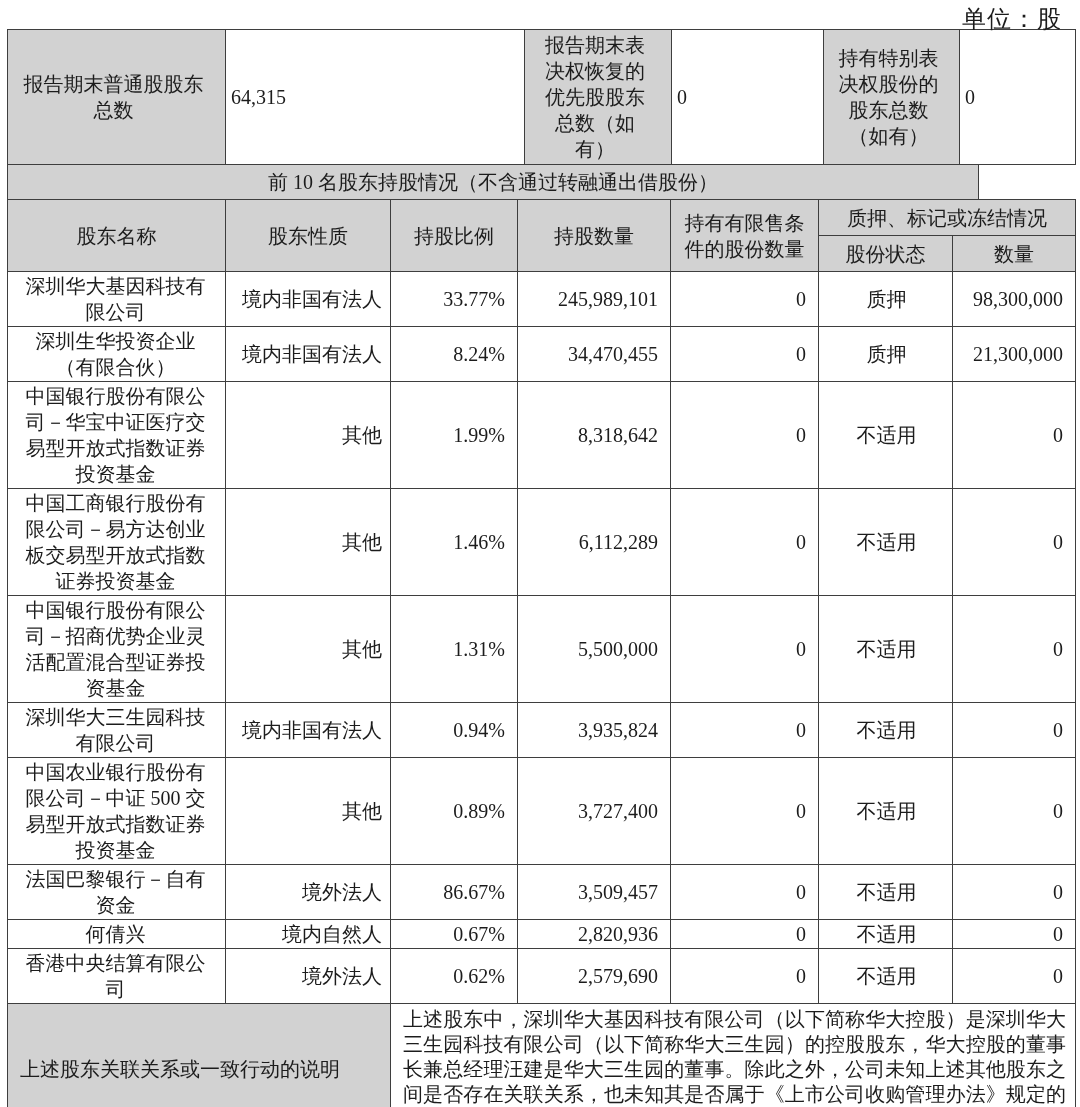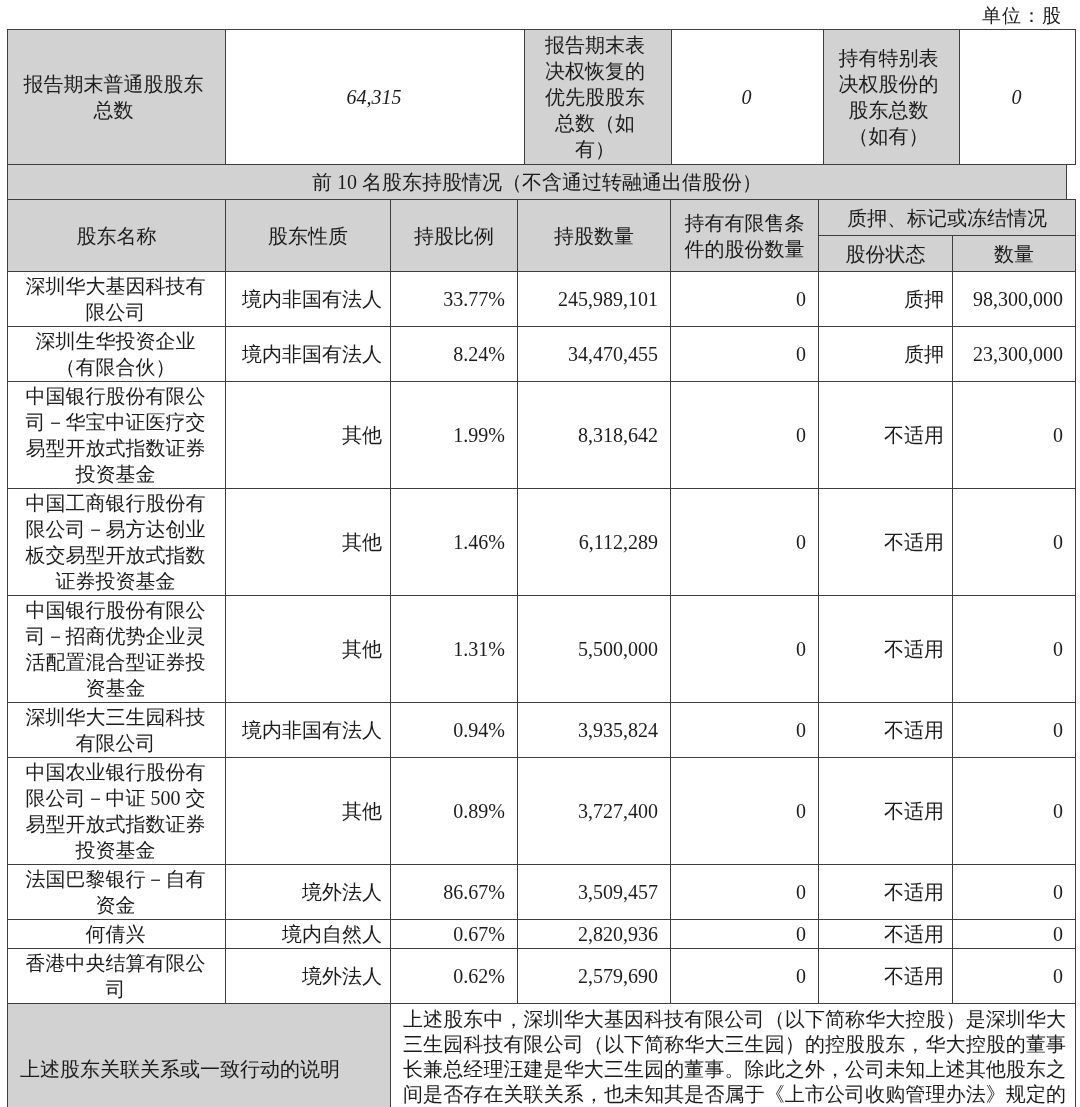--- a/index.html
+++ b/index.html
@@ -16,68 +16,67 @@
     background:var(--paper);
     overflow:hidden;
     color:var(--text);
     font-family:"Liberation Serif","DejaVu Serif",serif;
     font-size:20px;
   }
   .unit-line{
     height:29px;
     padding:3px 18px 0 0;
     text-align:right;
-    font-size:19px;
+    font-size:24px;
     letter-spacing:1px;
   }
   table{
     border-collapse:collapse;
     table-layout:fixed;
     margin-left:7px;
-    width:1060px;
+    width:972px;
   }
   table + table{margin-top:-1px;}
   td,th{
     border:1px solid var(--border);
     font-weight:normal;
     vertical-align:middle;
     line-height:26px;
     overflow:hidden;
   }
   
   .summary td{height:109px;}
   .cell-gray{background:var(--fill-gray);}
   .lbl{
     text-align:center;
     padding:2px 18px 2px 12px;
   }
   .val{
-    text-align:center;
-    padding:2px 18px 2px 16px;
-    font-style:italic;
+    text-align:left;
+    padding:2px 18px 2px 5px;
   }
   
   .section-title td{
     height:35px;
     text-align:center;
     background:var(--fill-gray);
     padding:0 4px;
   }
   
   .holders th{
     background:var(--fill-gray);
     text-align:center;
     padding:2px 8px;
     height:36px;
   }
   .holders td{padding:0 8px;}
   .holders td.name{padding:1px 12px 1px 10px;text-align:center;}
   .holders td.nature{padding:1px 8px 1px 10px;text-align:right;}
   .holders td.num{padding:1px 12px 1px 4px;text-align:right;}
-  .holders td.status{padding:1px 8px 1px 10px;text-align:right;}
+  .holders td.status{padding:1px 8px 1px 10px;text-align:center;}
   
   .note td{vertical-align:middle;}
   .note .note-label{
     background:var(--fill-gray);
     text-align:left;
     padding:2px 8px 2px 12px;
     height:127px;
   }
   .note .note-text{
     vertical-align:top;
@@ -155,21 +154,21 @@
       <td class="status">质押</td>
       <td class="num">98,300,000</td>
     </tr>
     <tr>
       <td class="name">深圳生华投资企业（有限合伙）</td>
       <td class="nature">境内非国有法人</td>
       <td class="num">8.24%</td>
       <td class="num">34,470,455</td>
       <td class="num">0</td>
       <td class="status">质押</td>
-      <td class="num">23,300,000</td>
+      <td class="num">21,300,000</td>
     </tr>
     <tr>
       <td class="name">中国银行股份有限公司－华宝中证医疗交易型开放式指数证券投资基金</td>
       <td class="nature">其他</td>
       <td class="num">1.99%</td>
       <td class="num">8,318,642</td>
       <td class="num">0</td>
       <td class="status">不适用</td>
       <td class="num">0</td>
     </tr>

